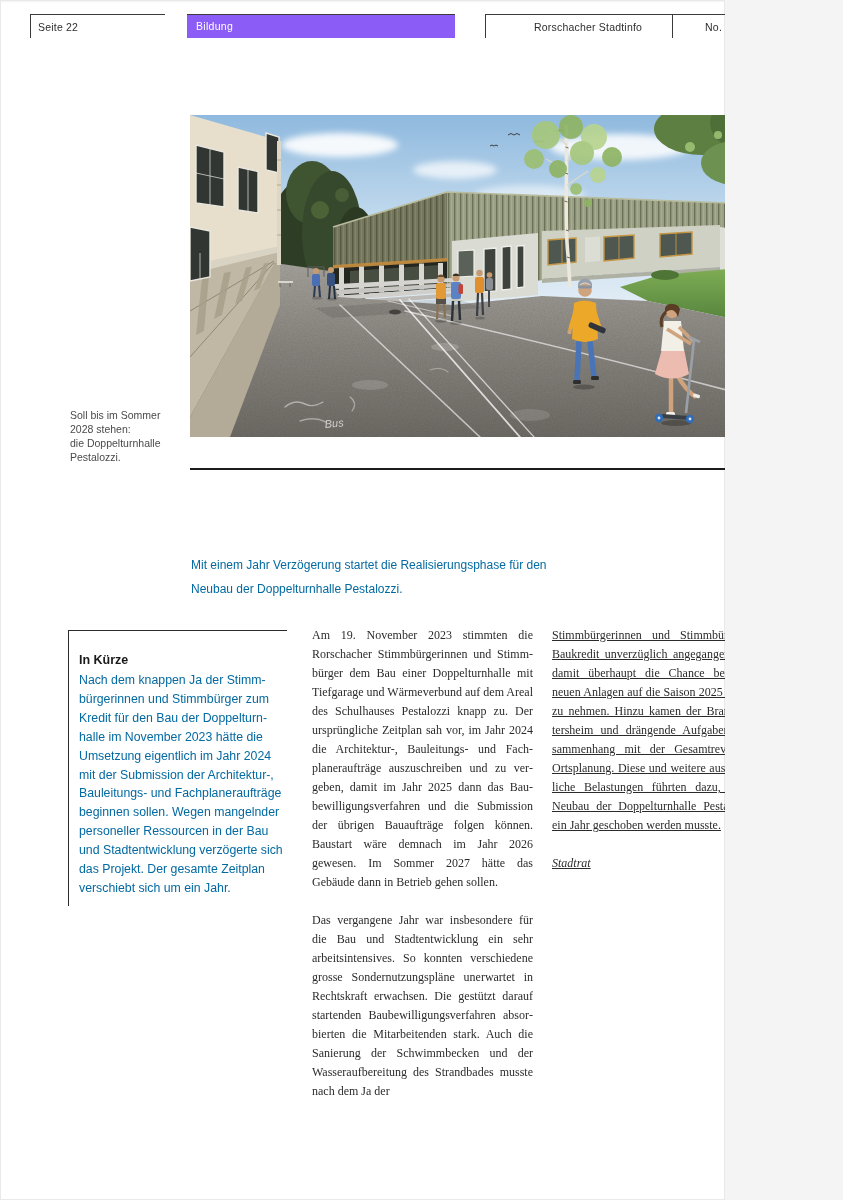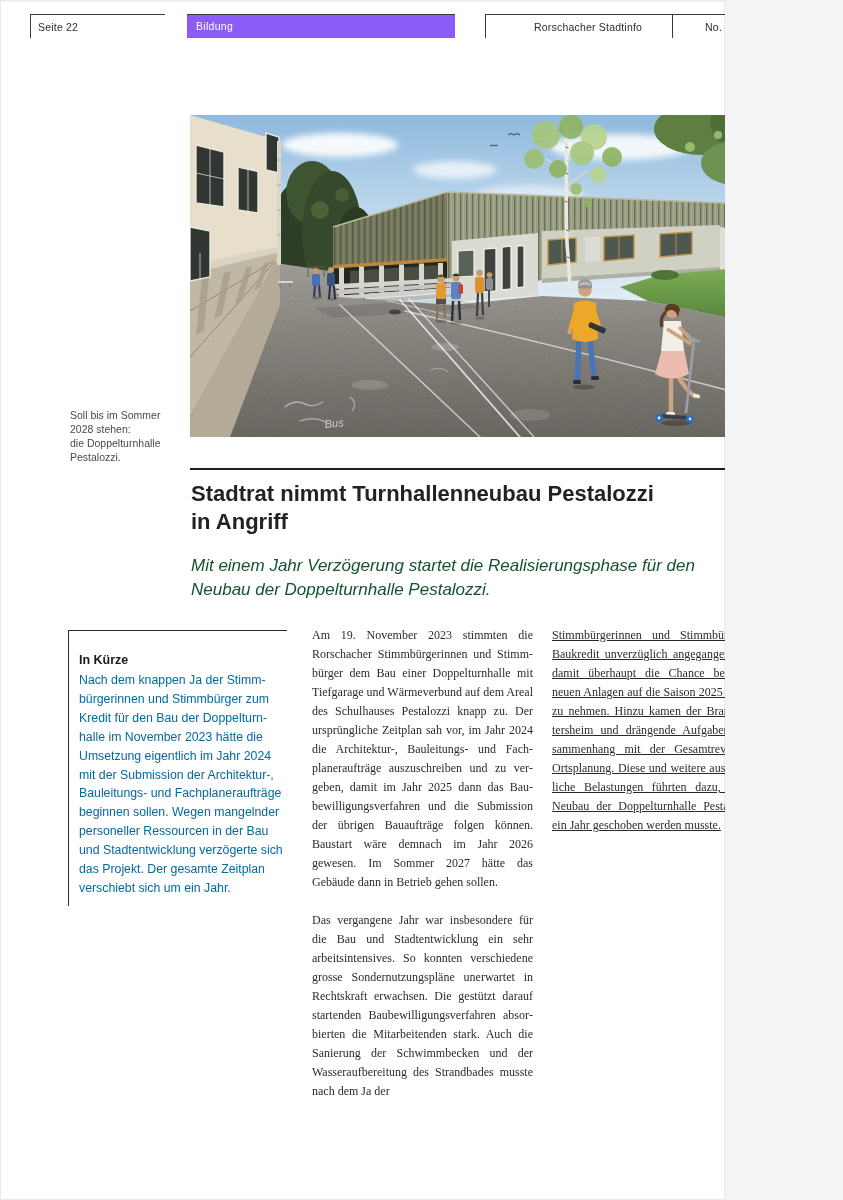--- a/index.html
+++ b/index.html
@@ -18,22 +18,22 @@
          line-height:23px;padding-left:9px;box-sizing:border-box;letter-spacing:.3px;}
   
   .figure{position:absolute;left:190px;top:115px;width:600px;height:322px;background:#dfe7ee;}
   .figure svg{display:block;}
   .caption{position:absolute;left:70px;top:388px;width:130px;font-size:10.5px;
          line-height:14px;color:#4a4a4a;white-space:pre-line;margin-top:20px;}
   
   .title-rule{position:absolute;left:190px;top:468px;width:600px;height:2px;background:#1c1c1c;}
   .headline{position:absolute;left:191px;top:480px;width:595px;font-size:22px;
          line-height:28px;font-weight:bold;color:#222;white-space:pre-line;}
-  .lead{position:absolute;left:191px;top:554px;width:575px;font-size:17px;
-         line-height:23.5px;color:#14532d;white-space:pre-line;font-style:italic;}
+  .lead{position:absolute;left:191px;top:554px;width:575px;font-size:12px;
+         line-height:23.5px;color:#0369a1;white-space:pre-line;}
   
   .inkuerze{position:absolute;left:68px;top:630px;width:219px;border-top:1.7px solid #2b2b2b;
          border-left:1.7px solid #2b2b2b;padding:22px 2px 8px 10px;box-sizing:border-box;}
   .inkuerze-title{margin:0;font-size:12.5px;font-weight:bold;color:#1a1a1a;}
   .inkuerze-text{margin:4px 0 0;font-size:12.3px;line-height:18.9px;color:#0369a1;
          hyphens:auto;-webkit-hyphens:auto;}
   
   .bodycol{position:absolute;top:626px;font-family:"Liberation Serif",serif;
          font-size:12px;line-height:19px;color:#2b2b2b;text-align:justify;
          hyphens:auto;-webkit-hyphens:auto;}
@@ -371,31 +371,30 @@
       </g>
     </svg>
   </div>
 
   <div class="caption">Soll bis im Sommer
 2028 stehen:
 die Doppelturnhalle
 Pestalozzi.</div>
 
   <div class="title-rule"></div>
-  <h1 class="headline" style="margin:0">Stadtrat nimmt Turnhallenneubau Pestalozzi
-in Angriff</h1>
   <p class="lead" style="margin:0">Mit einem Jahr Verzögerung startet die Realisierungsphase für den
 Neubau der Doppelturnhalle Pestalozzi.</p>
 
   <aside class="inkuerze">
     <h3 class="inkuerze-title">In Kürze</h3>
     <p class="inkuerze-text">Nach dem knappen Ja der Stimm­bürgerinnen und Stimm­bürger zum Kredit für den Bau der Doppel­turn­halle im November 2023 hätte die Um­setzung eigent­lich im Jahr 2024 mit der Sub­mission der Architek­tur-, Bau­leitungs- und Fach­planer­auf­träge beginnen sollen. Wegen man­gelnder personeller Res­sourcen in der Bau und Stadt­ent­wicklung ver­zögerte sich das Projekt. Der ge­samte Zeit­plan ver­schiebt sich um ein Jahr.</p>
   </aside>
 
   <div class="bodycol col1">
     <p>Am 19. November 2023 stimmten die Rorschacher Stimm­bürgerinnen und Stimm­bürger dem Bau einer Doppel­turn­halle mit Tief­garage und Wärme­verbund auf dem Areal des Schul­hauses Pestalozzi knapp zu. Der ursprüng­liche Zeit­plan sah vor, im Jahr 2024 die Architektur-, Bau­lei­tungs- und Fach­planer­aufträge aus­zu­schreiben und zu ver­geben, damit im Jahr 2025 dann das Bau­bewilli­gungs­verfahren und die Sub­mission der übrigen Bau­aufträge folgen kön­nen. Baustart wäre dem­nach im Jahr 2026 gewesen. Im Sommer 2027 hät­te das Gebäude dann in Betrieb ge­hen sollen.</p>
     <p>Das vergangene Jahr war ins­be­son­de­re für die Bau und Stadt­ent­wicklung ein sehr arbeits­inten­sives. So konnten ver­schie­dene grosse Sonder­nut­zungs­pläne un­er­wartet in Rechts­kraft er­wachsen. Die gestützt darauf star­ten­den Bau­bewilli­gungs­verfahren ab­sor­bierten die Mit­arbei­tenden stark. Auch die Sanierung der Schwimm­be­cken und der Wasser­auf­berei­tung des Strand­bades musste nach dem Ja der</p>
   </div>
   <div class="bodycol col2">
     <p>Stimm­bürgerinnen und Stimm­bürger zum Bau­kredit unver­züglich ange­gan­gen werden, damit über­haupt die Chance besteht, die neuen Anlagen auf die Saison 2025 in Betrieb zu neh­men. Hinzu kamen der Brand im Al­ters­heim und drän­gende Auf­gaben im Zu­sammen­hang mit der Gesamt­revi­sion der Orts­planung. Diese und wei­tere ausser­ordent­liche Be­las­tungen führten dazu, dass der Neubau der Doppel­turn­halle Pestalozzi um ein Jahr ge­schoben werden musste.</p>
+    <p class="signature">Stadtrat</p>
   </div>
 
 </div>
 
 </body></html>

